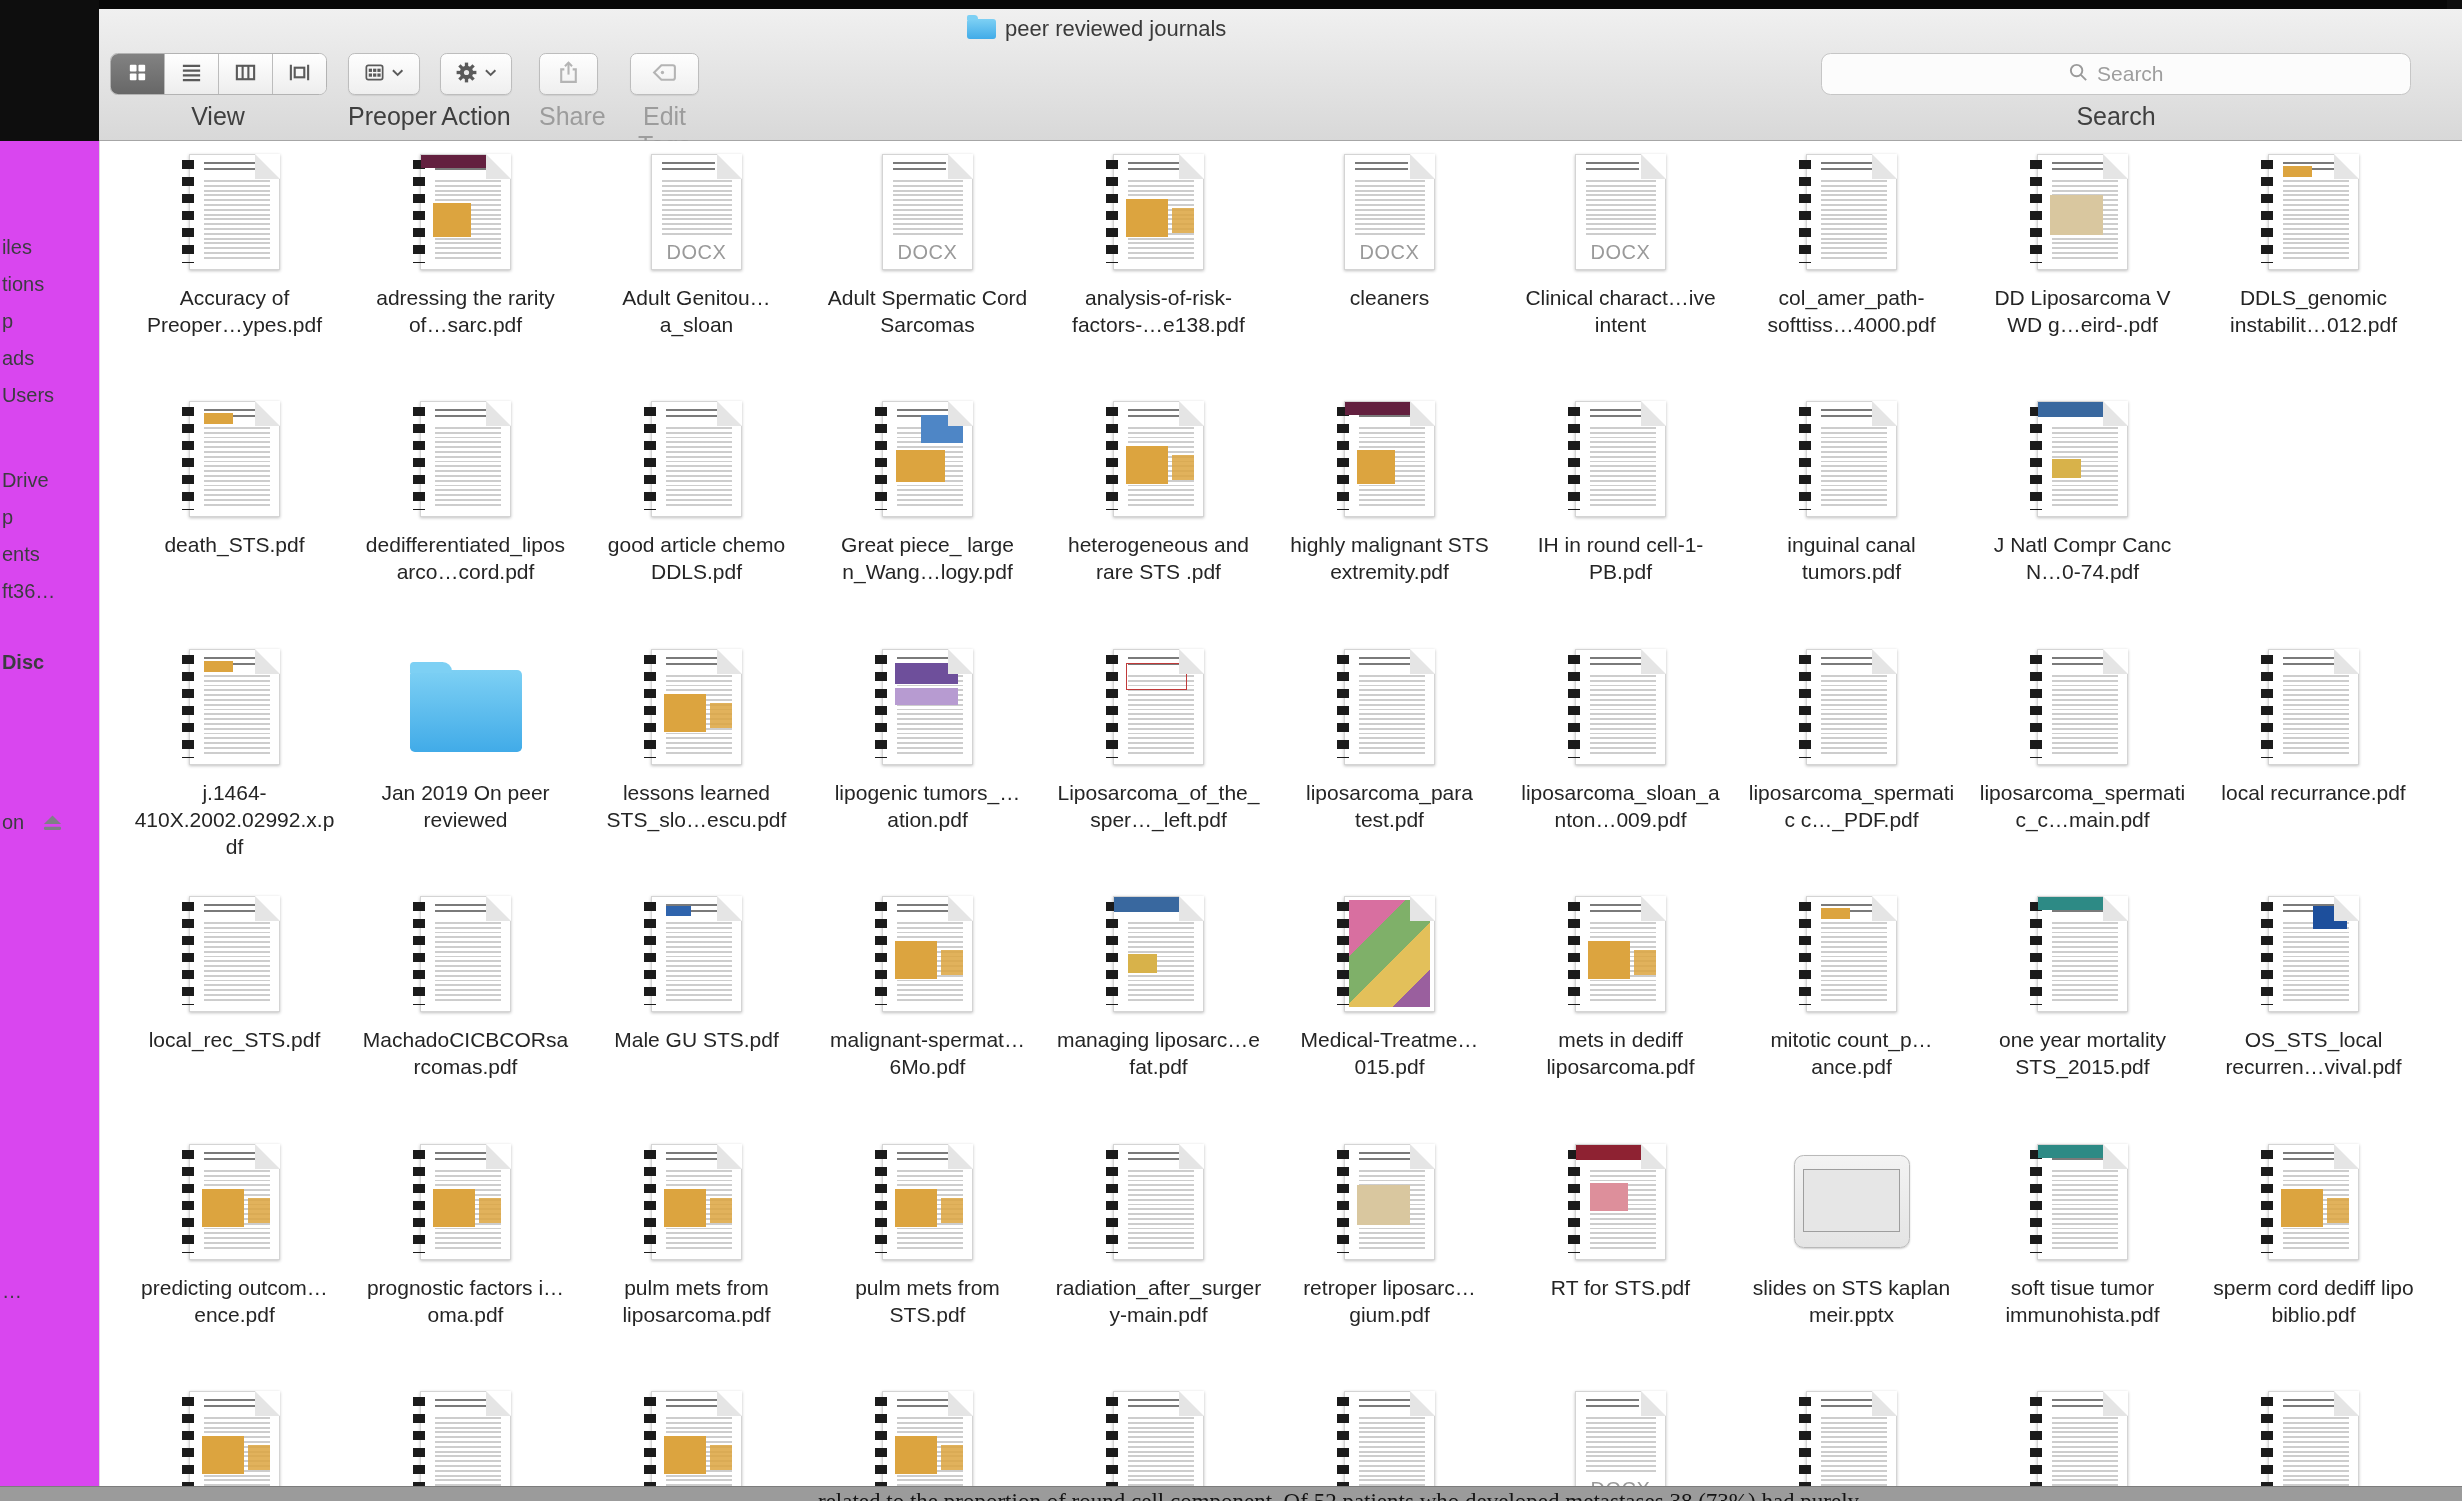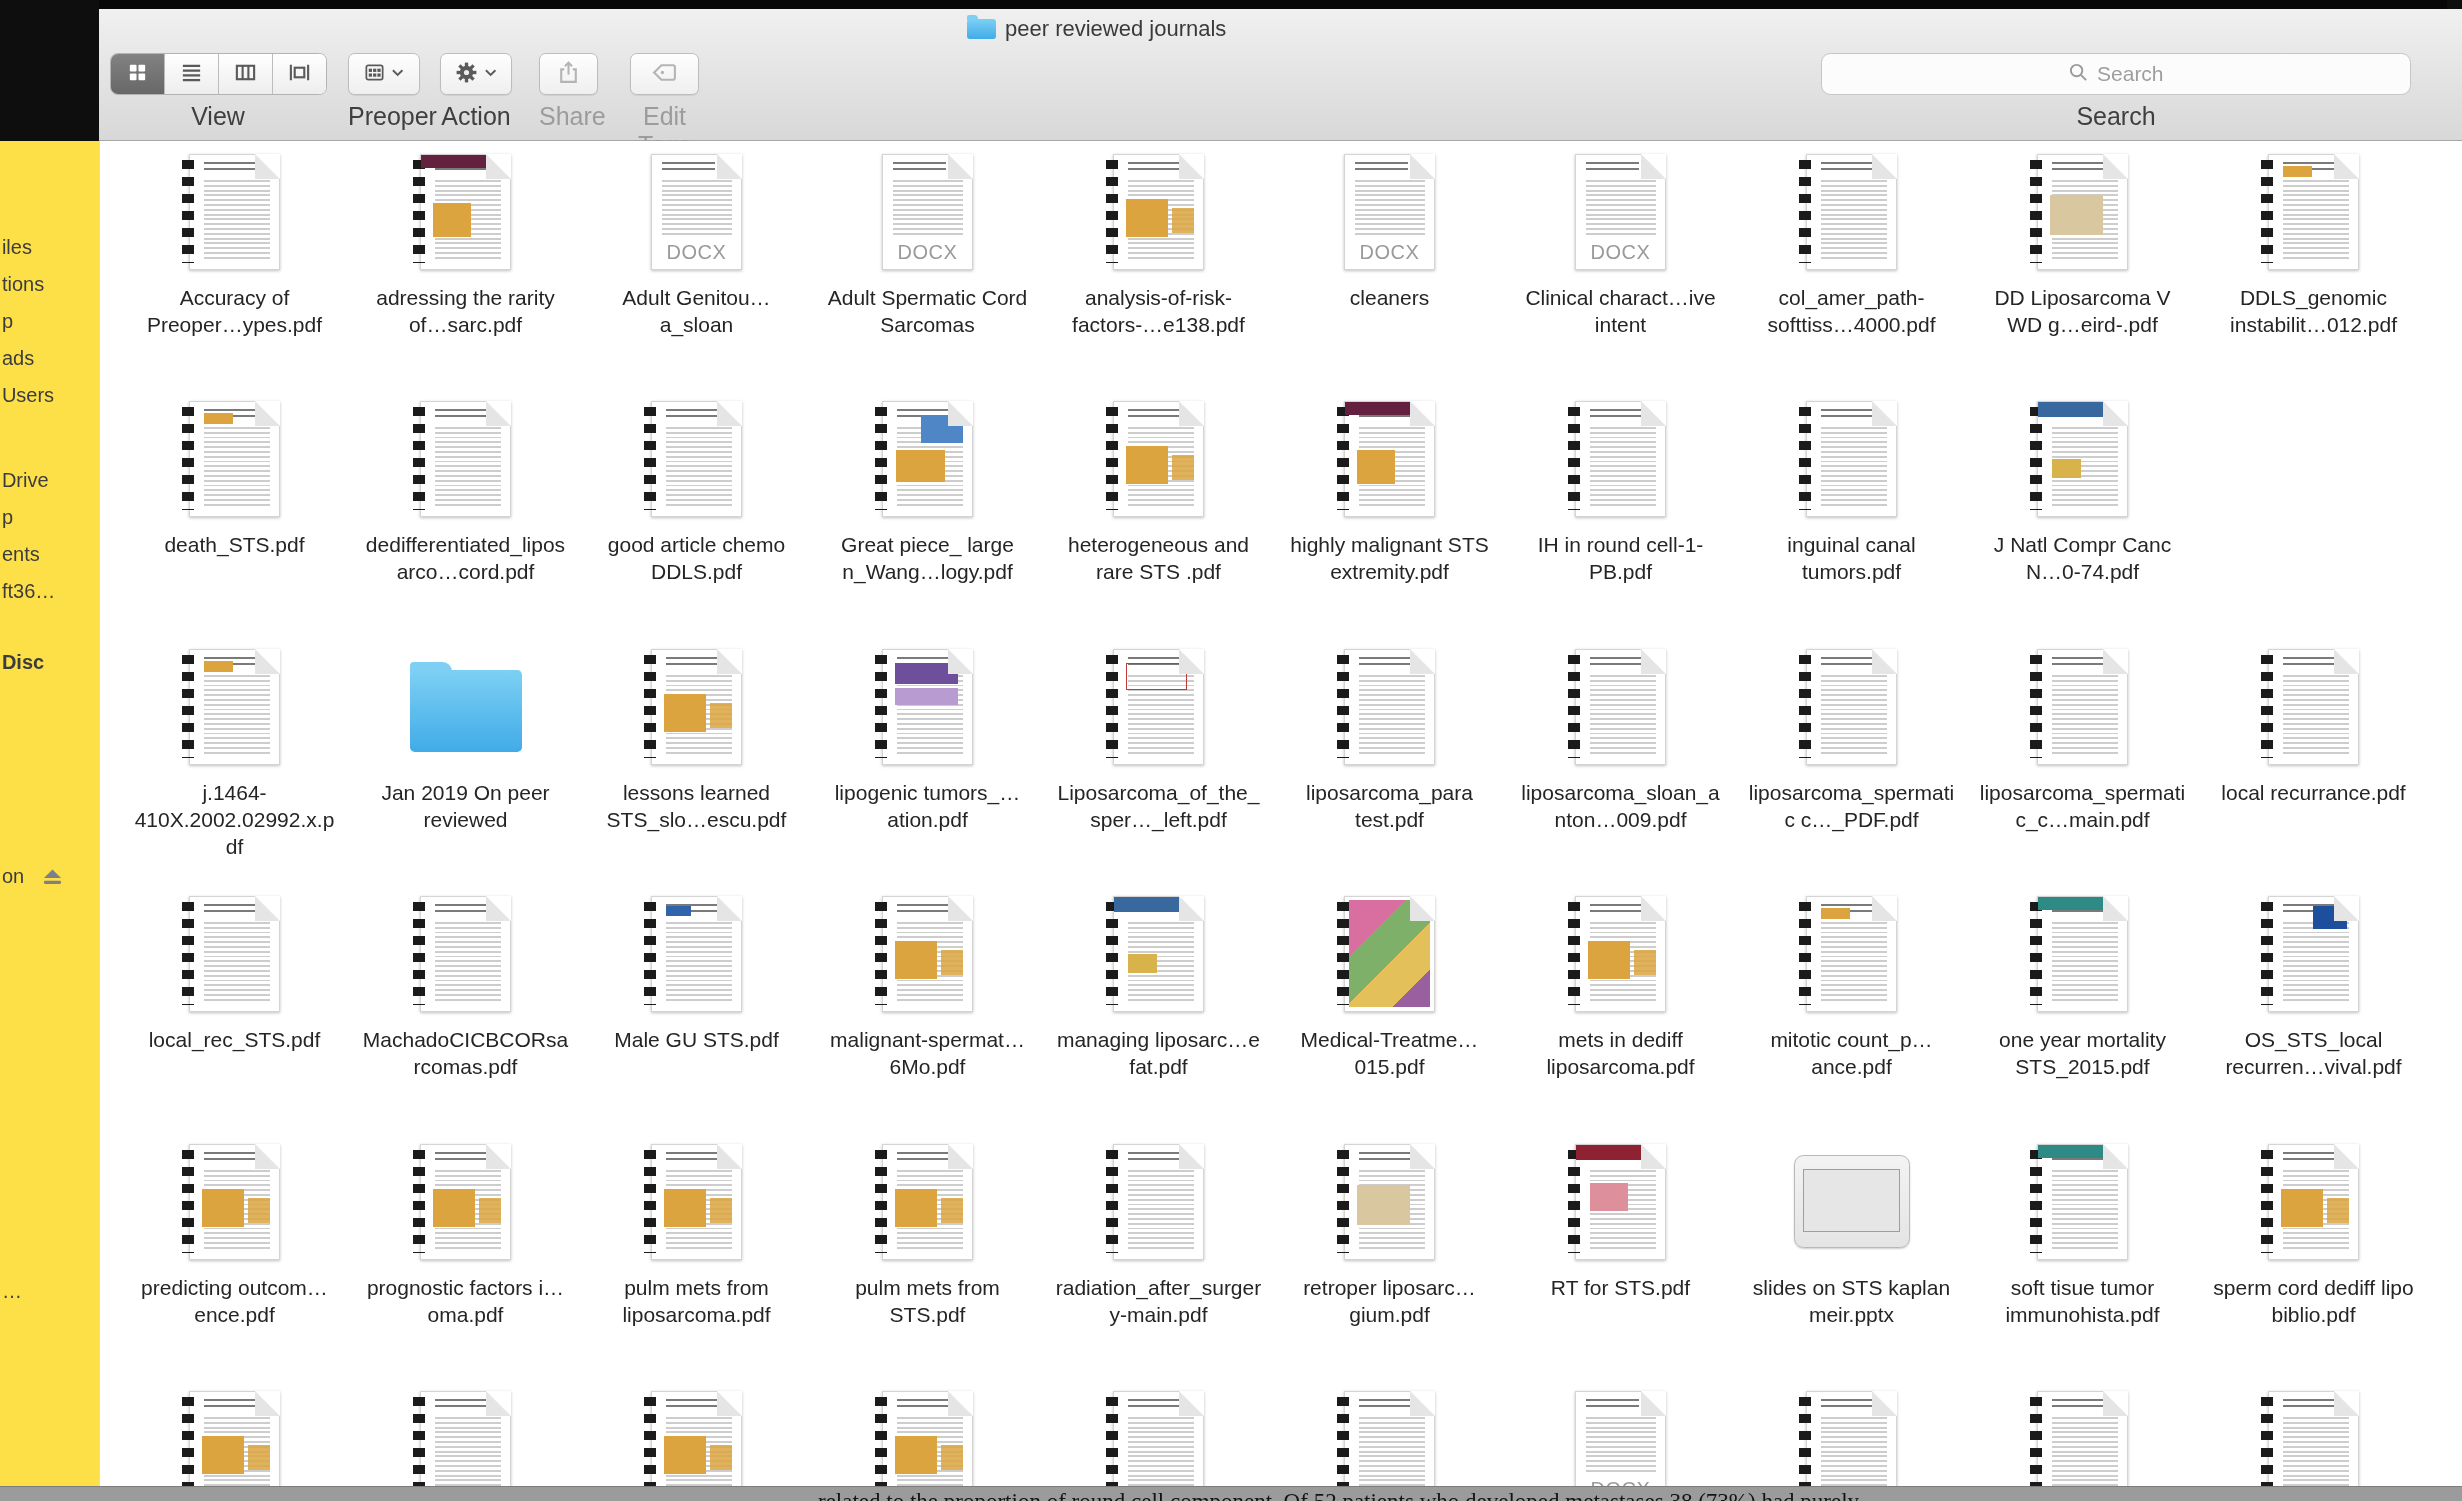--- a/index.html
+++ b/index.html
@@ -39,23 +39,23 @@
   #btn-action{left:341px;width:72px;}
   #btn-share{left:440px;width:59px;}
   #btn-tags{left:531px;width:69px;}
 
   #search-field{position:absolute;left:1722px;top:44px;width:590px;height:42px;border:1px solid #c6c6c6;
     border-radius:9.5px;background:#fcfcfc;display:flex;align-items:center;justify-content:center;gap:7.6px;
     box-sizing:border-box;}
   #search-placeholder{font-size:21px;color:#9e9e9e;}
 
   
-  #sidebar{position:absolute;left:0;top:141px;width:99px;height:1347px;background:#fde047;text-align:right;}
+  #sidebar{position:absolute;left:0;top:141px;width:99px;height:1347px;background:#d946ef;text-align:right;}
   .sb-group{position:absolute;left:0;width:99px;}
-  .sg0{top:88px;} .sg1{top:321px;} .sg2{top:503px;font-weight:bold;} .sg3{top:717px;} .sg4{top:1132px;}
+  .sg0{top:88px;} .sg1{top:321px;} .sg2{top:503px;font-weight:bold;} .sg3{top:663px;} .sg4{top:1132px;}
   .sb-item{height:37px;display:flex;align-items:center;padding-left:1.9px;}
   .sb-label{font-size:20px;color:#3c3c40;white-space:nowrap;}
 
   
   #grid{position:absolute;left:99px;top:141px;width:2363px;height:1345px;overflow:hidden;
     background:#ffffff;border-left:1px solid #dcdcdc;box-sizing:border-box;}
   .row{position:absolute;left:19px;width:2322px;height:247px;display:flex;}
   .row0{top:0;} .row1{top:247px;} .row2{top:495px;} .row3{top:742px;} .row4{top:990px;} .row5{top:1237px;}
   .cell{width:231px;display:flex;flex-direction:column;align-items:center;}
   .icon-box{height:141px;width:100%;display:flex;align-items:center;justify-content:center;position:relative;}

